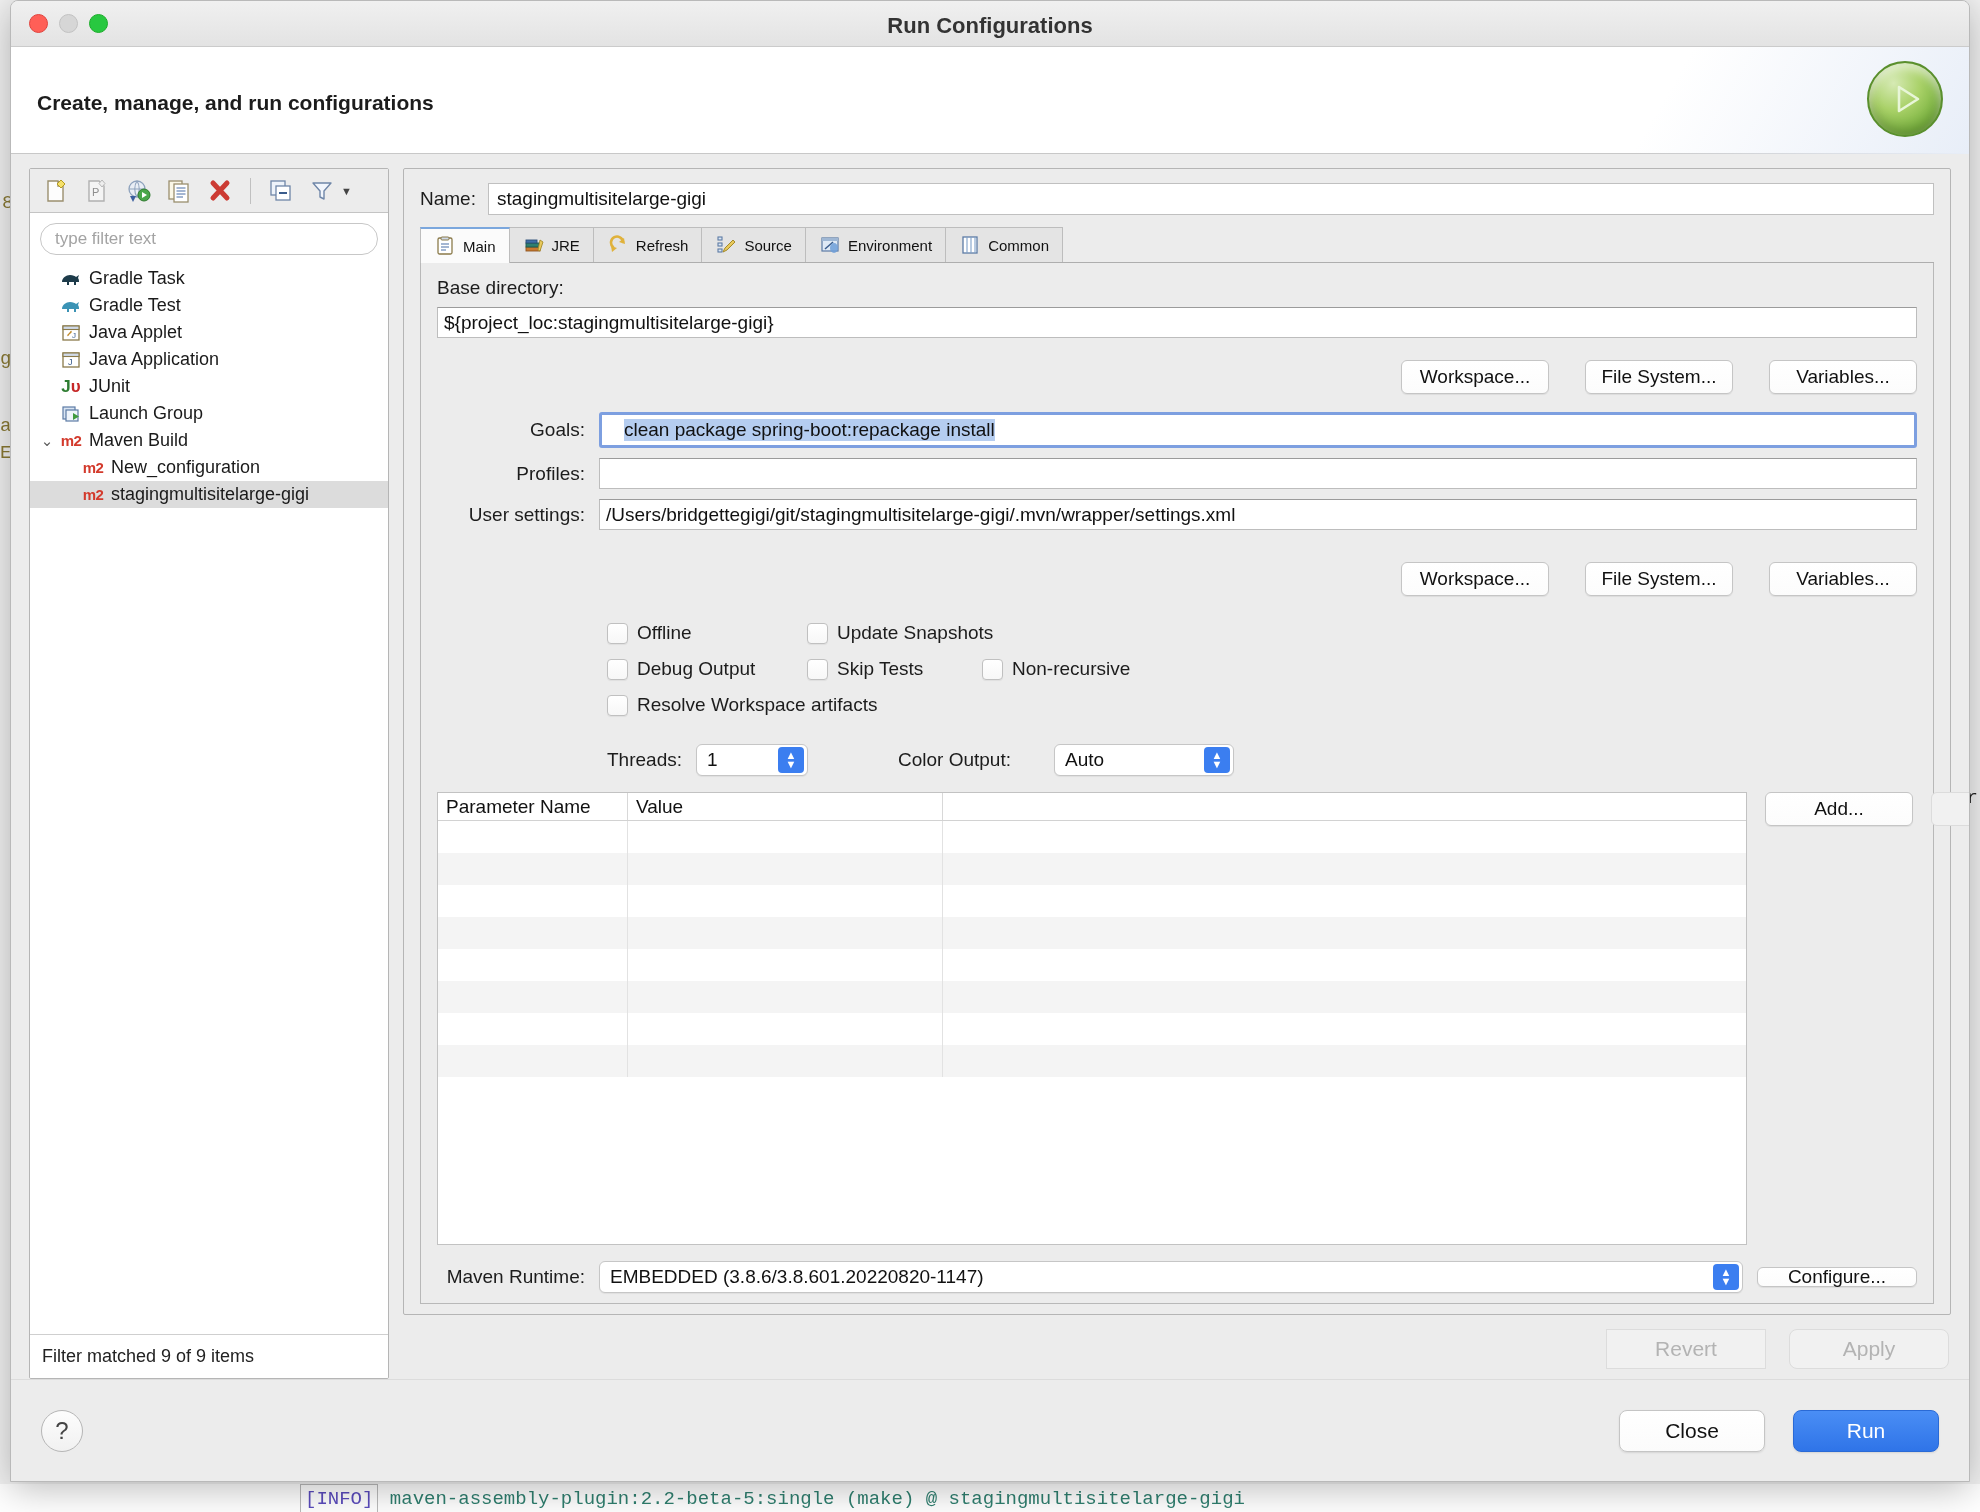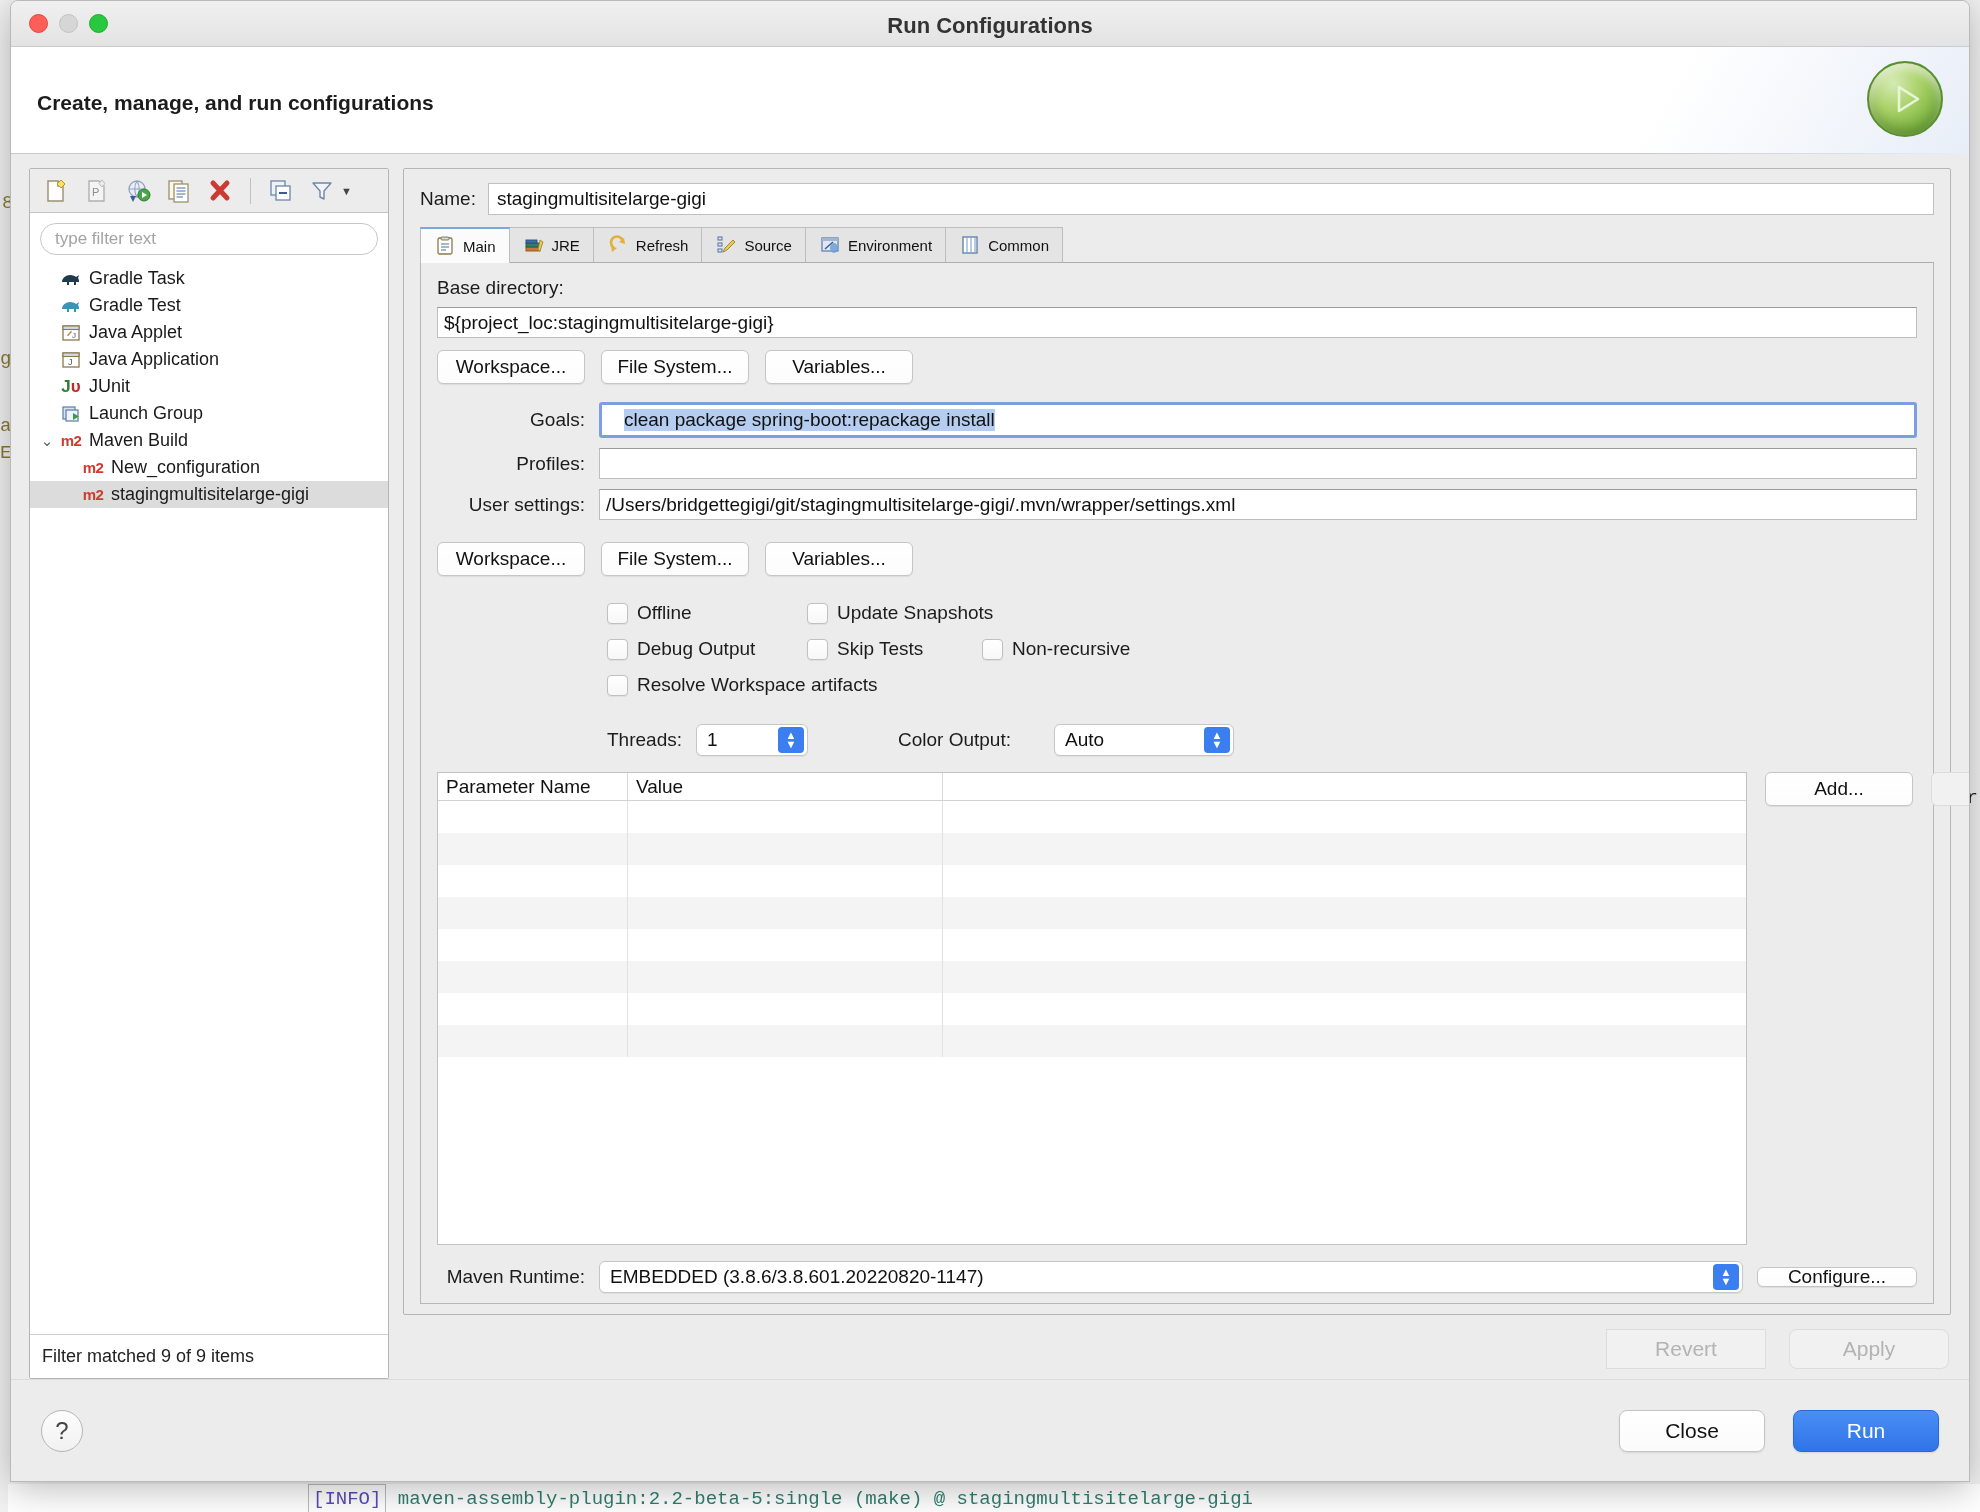--- a/index.html
+++ b/index.html
@@ -27,21 +27,21 @@
   .bg-left-1 { left: 2px; top: 192px; }
   .bg-left-2 { left: 0px; top: 348px; }
   .bg-left-3 { left: 0px; top: 415px; }
   .bg-left-4 { left: 0px; top: 442px; }
   .bg-right-1 { left: 1957px; top: 760px; color:#222; }
   .bg-right-2 { left: 1955px; top: 787px; color:#222; }
   .bg-right-3 { left: 1960px; top: 940px; color:#222; }
 
   .bg-bottom-strip {
     position: absolute;
-    left: 8px; right: 0; bottom: 0; height: 28px;
+    left: 0; right: 0; bottom: 0; height: 28px;
     background: #ffffff;
     overflow: hidden;
     white-space: nowrap;
     font-family: "Liberation Mono", monospace;
     font-size: 19px;
     line-height: 28px;
   }
   .bg-bottom-strip .tok-purple { color:#5a4bbd; }
   .bg-bottom-strip .tok-green  { color:#2f7f6f; }
   .bg-bottom-box {
@@ -233,21 +233,21 @@
   .lbl { font-size: 19px; color: #1c1c1c; }
   .txt-input {
     width: 100%; height: 31px;
     border: 1px solid #bdbdbd;
     border-top-color: #9b9b9b;
     background: #fff;
     font-size: 19px; color: #111; padding: 0 6px;
     font-family: "Liberation Sans", sans-serif; outline: none;
   }
 
-  .btn-row { display: flex; justify-content: flex-start; gap: 16px; margin-top: 12px; }
+  .btn-row { display: flex; justify-content: flex-end; gap: 36px; margin-top: 22px; }
   .btn {
     min-width: 148px; height: 34px;
     background: linear-gradient(#ffffff, #fcfcfc);
     border: 1px solid #c5c5c5;
     border-radius: 6px;
     font-size: 19px; color: #111;
     display: flex; align-items: center; justify-content: center;
     box-shadow: 0 1px 1px rgba(0,0,0,0.07);
   }
   .btn.disabled { color: #b3b3b3; background: #f1f1f1; border-color: #dcdcdc; box-shadow:none; }

